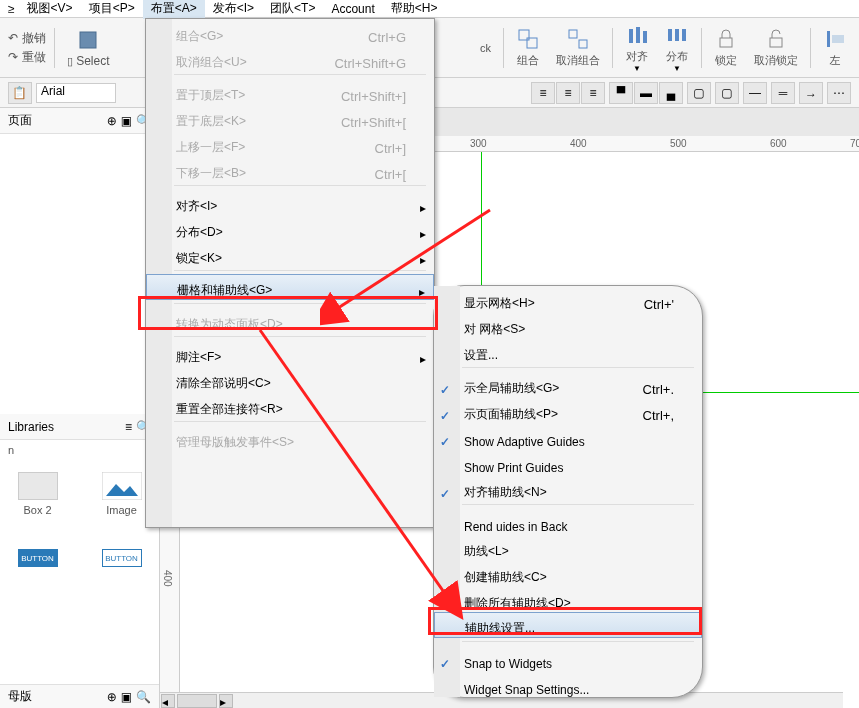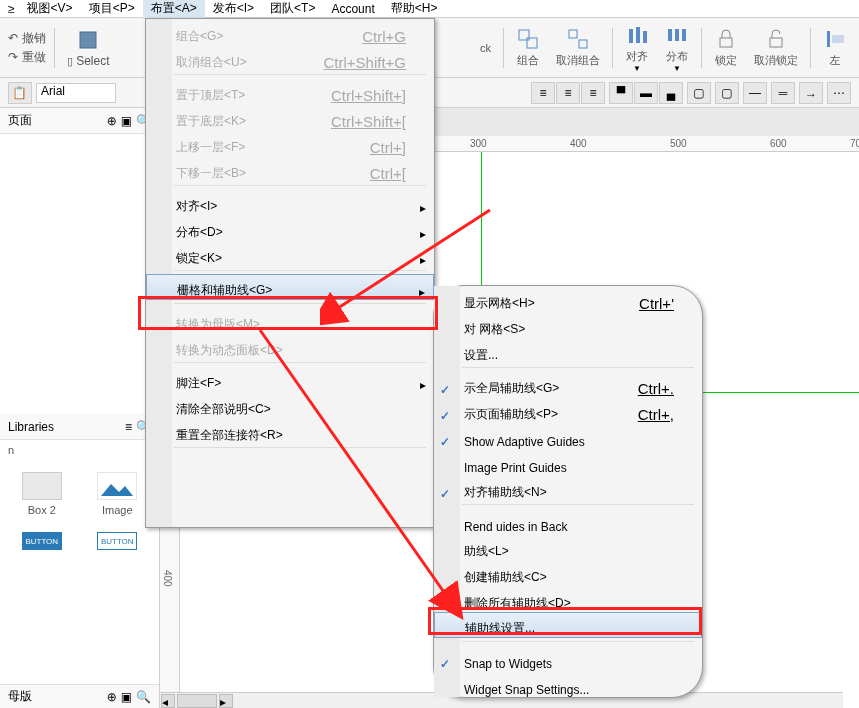--- a/index.html
+++ b/index.html
@@ -20,21 +20,21 @@
 
 
 .secondary-toolbar { background: #f5f5f5; height: 30px; display: flex; align-items: center; border-bottom: 1px solid #d0d0d0; padding: 0 8px; gap: 4px; }
 .font-select { width: 80px; height: 20px; border: 1px solid #ccc; background: white; padding: 0 4px; }
 .btn-group { display: flex; gap: 1px; }
 .btn-sm { width: 24px; height: 22px; background: #e8e8e8; border: 1px solid #ccc; display: flex; align-items: center; justify-content: center; }
 
 
 .left-panel { position: absolute; left: 0; top: 108px; width: 160px; bottom: 0; background: #ffffff; border-right: 1px solid #d0d0d0; }
 .panel-header { height: 26px; display: flex; align-items: center; justify-content: space-between; padding: 0 8px; border-bottom: 1px solid #e0e0e0; background: #f8f8f8; gap: 20px; }
-.library-grid { display: grid; grid-template-columns: 1fr 1fr; gap: 8px; padding: 8px; }
+.library-grid { display: grid; grid-template-columns: 1fr 1fr; gap: 25px; padding: 8px; }
 .library-item { display: flex; flex-direction: column; align-items: center; gap: 4px; padding: 4px; }
 .library-shape { width: 40px; height: 28px; background: #e8e8e8; border: 1px solid #ccc; }
 .library-label { font-size: 11px; color: #555; }
 .panel-footer { position: absolute; bottom: 0; left: 0; right: 0; height: 24px; display: flex; align-items: center; justify-content: space-between; padding: 0 8px; border-top: 1px solid #e0e0e0; background: #f8f8f8; }
 
 
 .canvas-area { position: absolute; left: 160px; top: 108px; right: 0; bottom: 0; background: #e8e8e8; }
 .ruler-h { position: absolute; top: 28px; left: 20px; right: 0; height: 16px; background: #f8f8f8; border-bottom: 1px solid #ccc; }
 .ruler-tick { position: absolute; top: 2px; font-size: 10px; color: #666; }
 .canvas { position: absolute; top: 44px; left: 20px; right: 0; bottom: 0; background: white; }
@@ -43,21 +43,21 @@
 .ruler-v { position: absolute; top: 44px; left: 0; width: 20px; bottom: 0; background: #f8f8f8; border-right: 1px solid #ccc; }
 .ruler-v-tick { position: absolute; left: 2px; font-size: 10px; color: #666; writing-mode: vertical-lr; }
 
 
 .dropdown { position: absolute; background: #f4f4f4; border: 1px solid #999; box-shadow: 2px 2px 4px rgba(0,0,0,0.3); z-index: 100; }
 .dropdown-main { left: 145px; top: 18px; width: 290px; height: 510px; }
 .dropdown-item { height: 26px; display: flex; align-items: flex-end; padding: 0 28px 0 30px; position: relative; }
 .dropdown-item.disabled { color: #aaa; }
 .dropdown-item.highlighted { background: linear-gradient(#e8f0f8, #d0e0f0); border: 1px solid #7da2ce; }
 .dropdown-sep { height: 1px; background: #ddd; margin: 3px 8px 3px 28px; }
-.dropdown-shortcut { position: absolute; right: 28px; font-size: 15px; text-decoration: underline; }
+.dropdown-shortcut { position: absolute; right: 28px; font-size: 13px; }
 .dropdown-arrow { position: absolute; right: 8px; }
 .dropdown-icon-col { position: absolute; left: 0; top: 0; bottom: 0; width: 26px; background: #eaeaea; }
 
 .dropdown-sub { left: 433px; top: 285px; width: 270px; border-radius: 31px; }
 .check { position: absolute; left: 6px; color: #3a76c4; font-weight: bold; }
 
 
 .annotation-box { position: absolute; border: 3px solid #ff2020; z-index: 200; pointer-events: none; }
 .arrow-svg { position: absolute; z-index: 199; pointer-events: none; }
 
@@ -291,37 +291,37 @@
         <span>锁定&lt;K&gt;</span>
         <span class="dropdown-arrow">▸</span>
       </div>
       <div class="dropdown-sep"></div>
       <div class="dropdown-item highlighted">
         <span>栅格和辅助线&lt;G&gt;</span>
         <span class="dropdown-arrow">▸</span>
       </div>
       <div class="dropdown-sep"></div>
       <div class="dropdown-item disabled">
-        <span>转换为母版&lt;M&gt;</span>
-      </div>
-      <div class="dropdown-item disabled">
         <span>转换为动态面板&lt;D&gt;</span>
       </div>
       <div class="dropdown-sep"></div>
       <div class="dropdown-item">
         <span>脚注&lt;F&gt;</span>
         <span class="dropdown-arrow">▸</span>
       </div>
       <div class="dropdown-item">
         <span>清除全部说明&lt;C&gt;</span>
       </div>
       <div class="dropdown-item">
         <span>重置全部连接符&lt;R&gt;</span>
       </div>
       <div class="dropdown-sep"></div>
+      <div class="dropdown-item disabled">
+        <span>管理母版触发事件&lt;S&gt;</span>
+      </div>
     </div>
 </div>
 
 <div class="dropdown dropdown-sub">
   <div class="dropdown-icon-col"></div>
   <div id="dd-sub">
       <div class="dropdown-item">
         <span>显示网格&lt;H&gt;</span>
         <span class="dropdown-shortcut">Ctrl+'</span>
       </div>
@@ -340,21 +340,21 @@
       <div class="dropdown-item">
         <span class="check">✓</span>
         <span>  示页面辅助线&lt;P&gt;</span>
         <span class="dropdown-shortcut">Ctrl+,</span>
       </div>
       <div class="dropdown-item">
         <span class="check">✓</span>
         <span>Show Adaptive Guides</span>
       </div>
       <div class="dropdown-item">
-        <span>Image Print Guides</span>
+        <span>Show Print Guides</span>
       </div>
       <div class="dropdown-item">
         <span class="check">✓</span>
         <span>对齐辅助线&lt;N&gt;</span>
       </div>
       <div class="dropdown-sep"></div>
       <div class="dropdown-item">
         <span>Rend   uides in Back</span>
       </div>
       <div class="dropdown-item">

